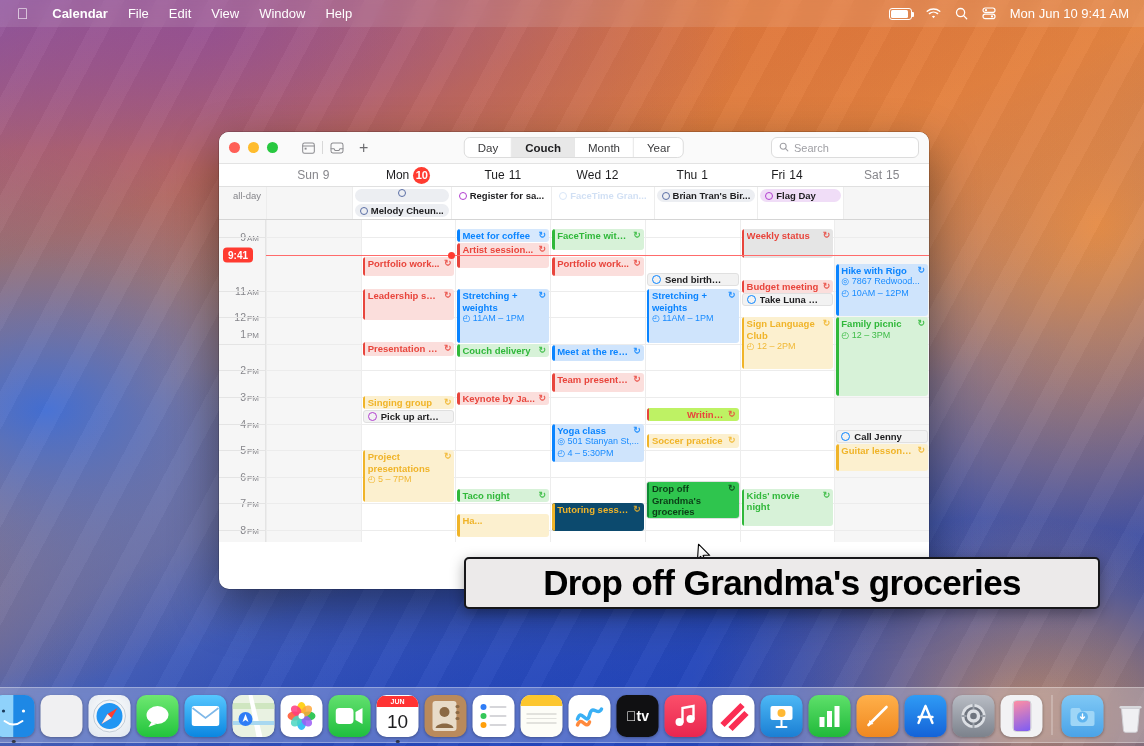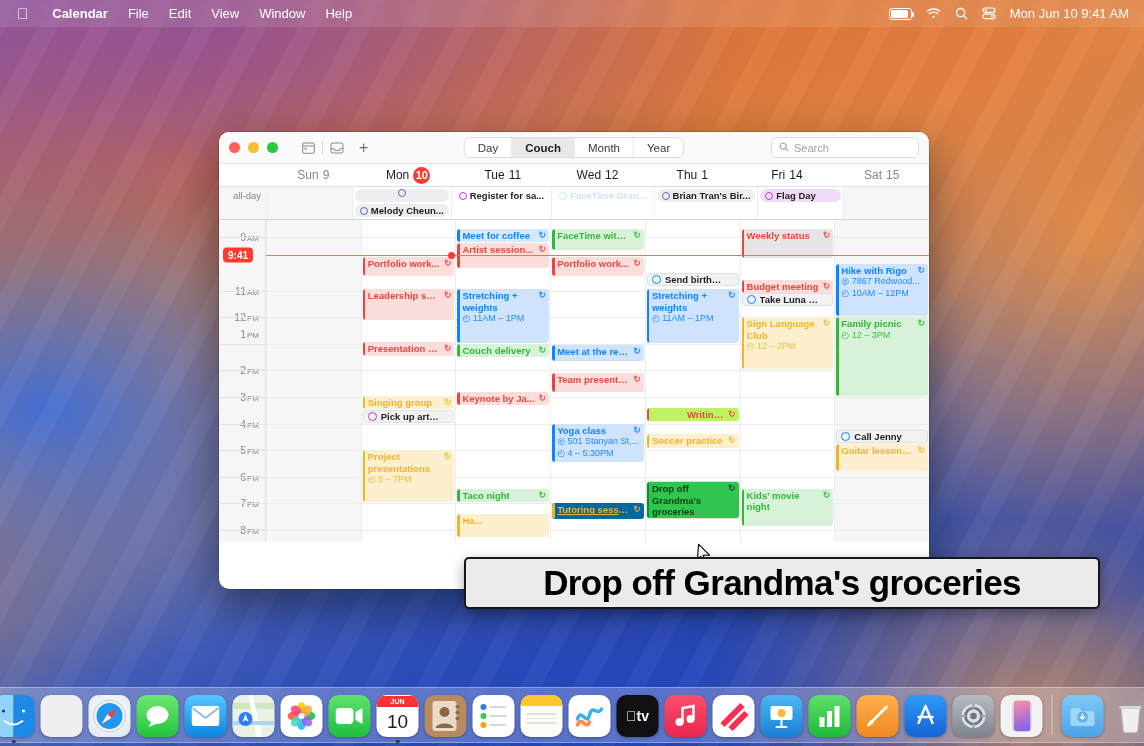--- a/index.html
+++ b/index.html
@@ -541,21 +541,21 @@
             <span class="title">Team presenta...</span>
             <span class="rep">↻</span>
           </div>
           <div class="ev multi" style="top: 203.579px; height: 38.9174px; background: rgb(207, 228, 252); color: rgb(10, 132, 255);">
             <span class="bar" style="background: rgb(10, 132, 255);"></span>
             <span class="title">Yoga class</span>
             <span class="meta">◎ 501 Stanyan St,...</span>
             <span class="meta">◴ 4 – 5:30PM</span>
             <span class="rep">↻</span>
           </div>
-          <div class="ev" style="top: 283.413px; height: 16px; background: #0369a1; color: rgb(240, 180, 41); text-decoration: underline;">
+          <div class="ev" style="top: 283.413px; height: 28px; background: #0c4a6e; color: rgb(240, 180, 41);">
             <span class="bar" style="background: rgb(240, 180, 41);"></span>
             <span class="title">Tutoring session</span>
             <span class="rep">↻</span>
           </div>
         </div>
         <div class="daycol">
           <div class="hline" style="top: 17.2975px;"></div>
           <div class="hline" style="top: 70.5207px;"></div>
           <div class="hline" style="top: 97.1322px;"></div>
           <div class="hline" style="top: 123.744px;"></div>

